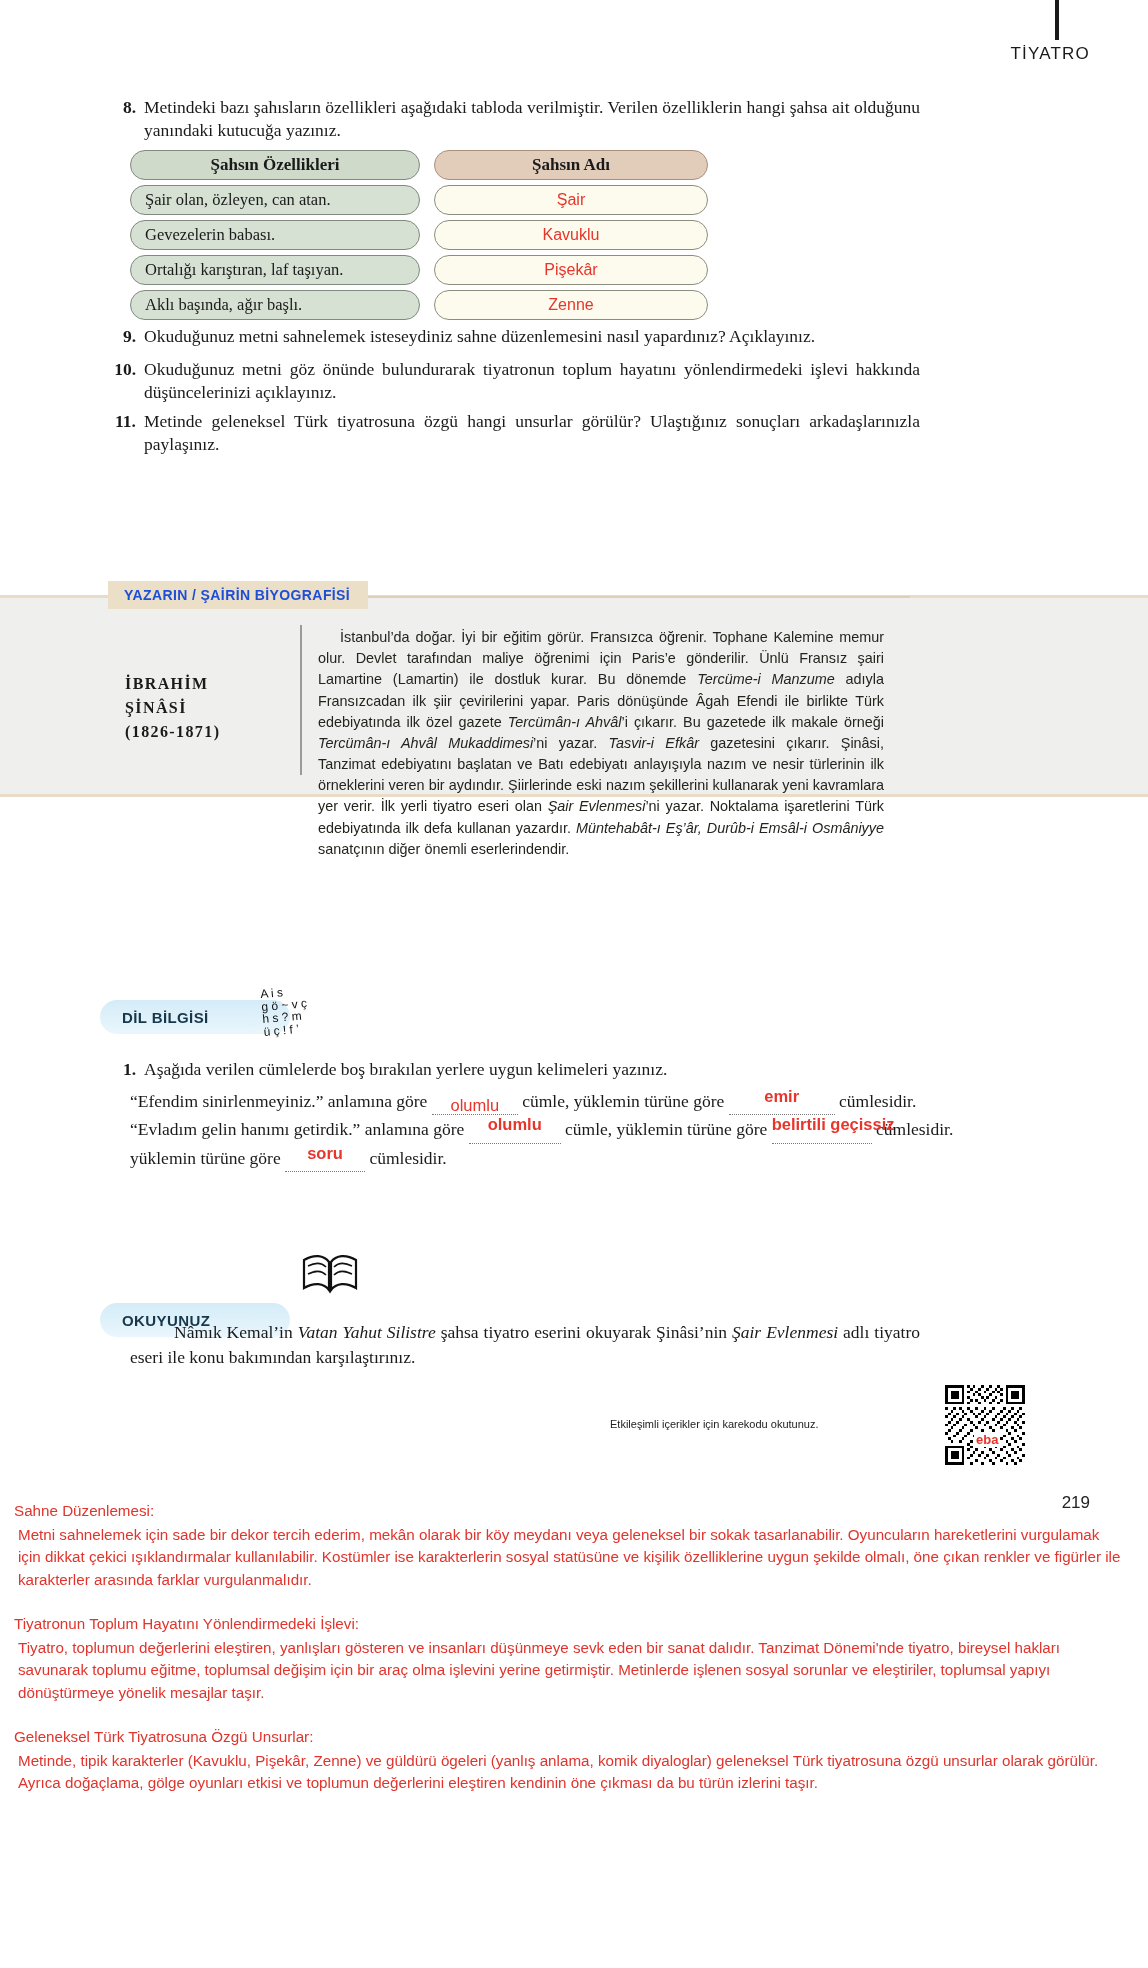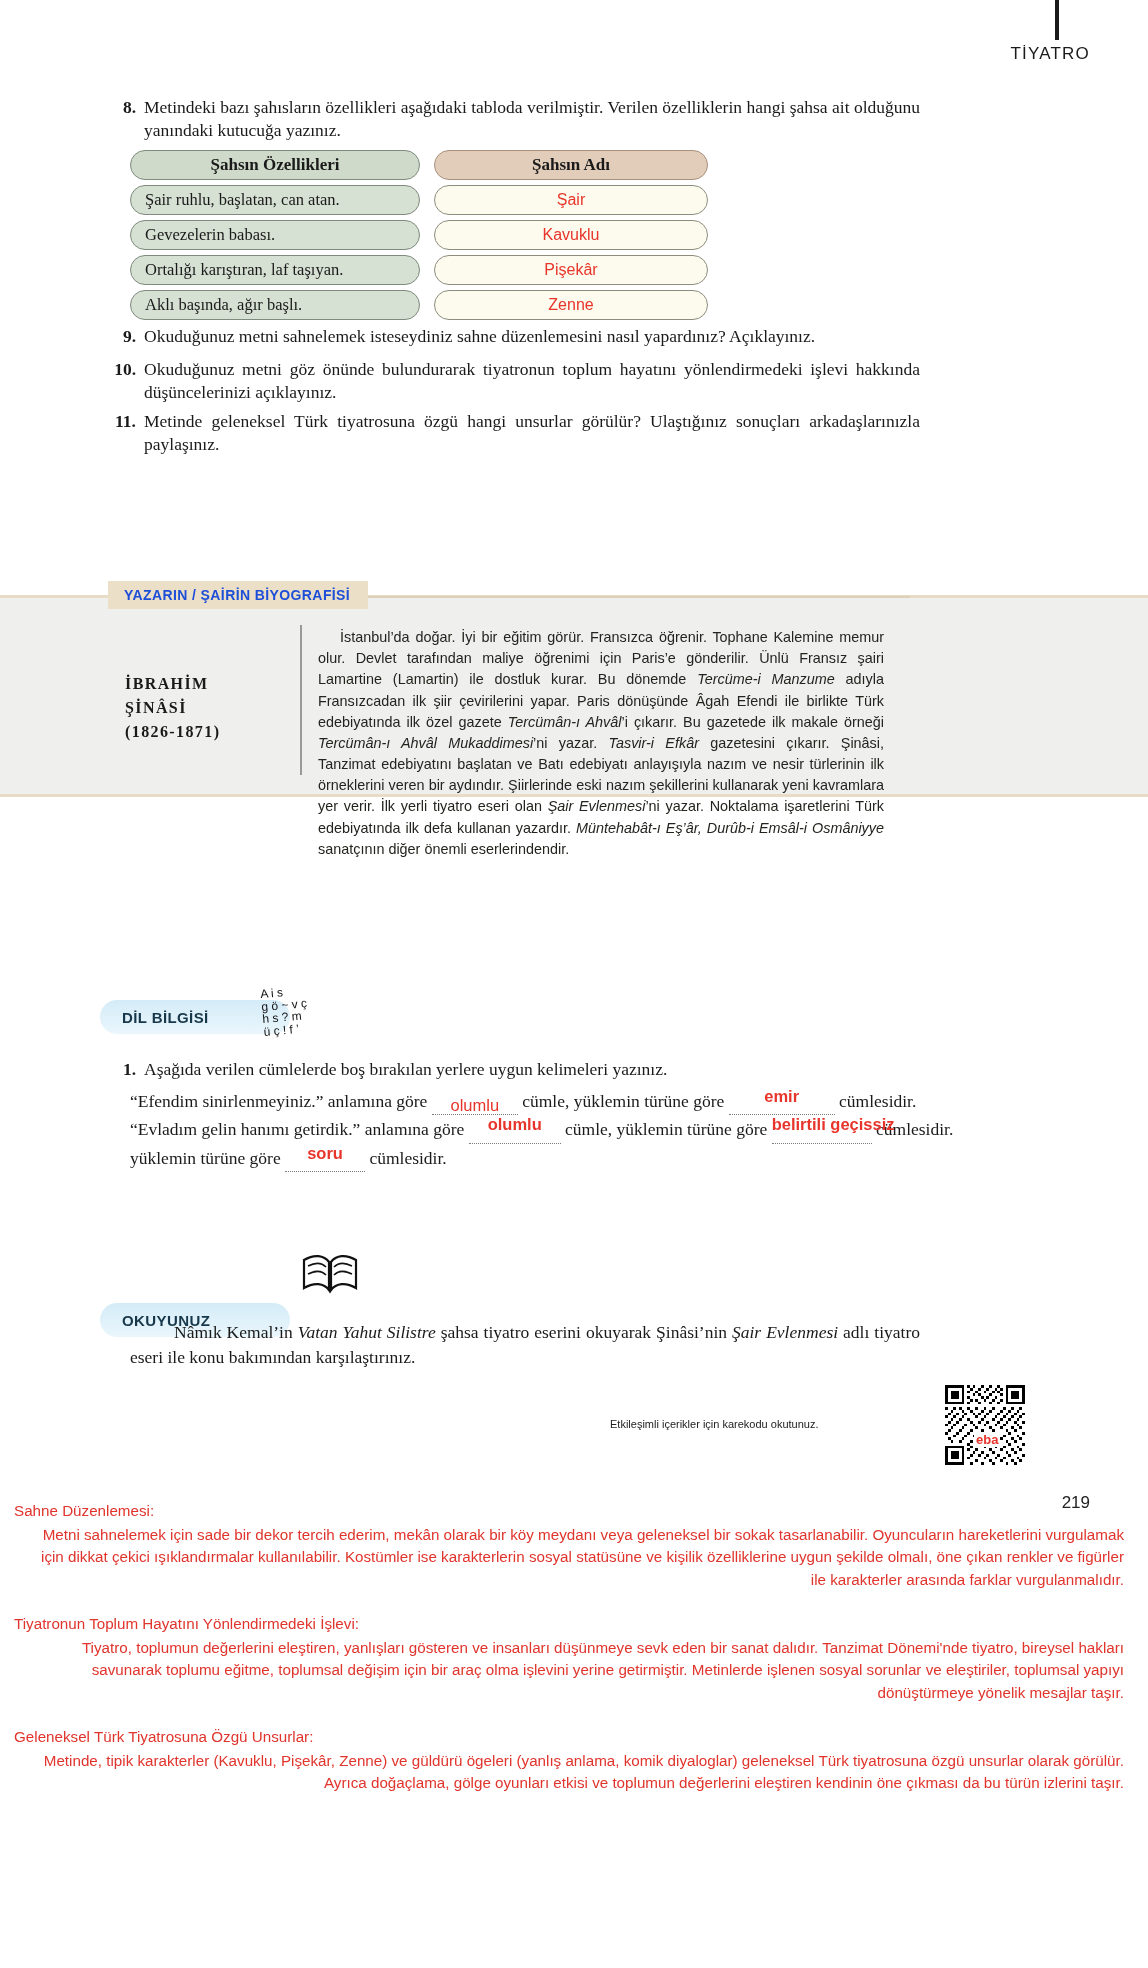--- a/index.html
+++ b/index.html
@@ -319,42 +319,42 @@
     position: absolute;
     left: 14px;
     top: 1500px;
     width: 1110px;
     color: #e0342c;
     font-family: "Liberation Sans", sans-serif;
     font-size: 15.2px;
     line-height: 1.48;
   }
   .notes .note-title { margin: 0 0 1px 0; }
-  .notes .note-body { margin: 0 0 22px 12px; text-align: right; }
+  .notes .note-body { margin: 0 0 22px 4px; }
 </style>
 </head>
 <body>
 
 <div class="header-rule"></div>
 <div class="header-title">TİYATRO</div>
 
 <div class="q" style="left:108px; top:96px; width:812px;">
   <span class="num">8.</span>
   <span class="body">Metindeki bazı şahısların özellikleri aşağıdaki tabloda verilmiştir. Verilen özelliklerin hangi şahsa ait olduğunu yanındaki kutucuğa yazınız.</span>
 </div>
 
 <div class="pill-table">
 
   <div class="pill-row">
     <div class="pill left head">Şahsın Özellikleri</div>
     <div class="pill right head">Şahsın Adı</div>
   </div>
 
   <div class="pill-row">
-    <div class="pill left">Şair ruhlu, başlatan, can atan.</div>
+    <div class="pill left">Şair olan, özleyen, can atan.</div>
     <div class="pill right">
       <span class="answer-red">Şair</span>
     </div>
   </div>
 
   <div class="pill-row">
     <div class="pill left">Gevezelerin babası.</div>
     <div class="pill right">
       <span class="answer-red">Kavuklu</span>
     </div>

